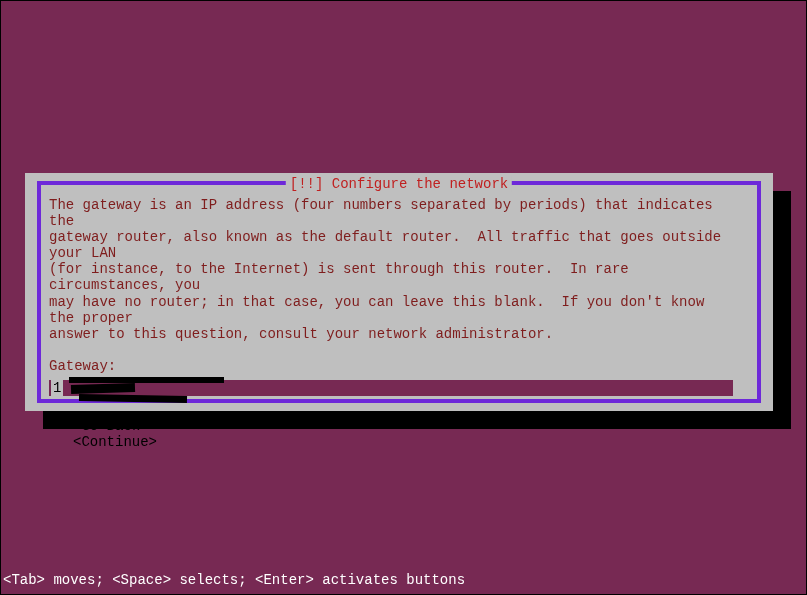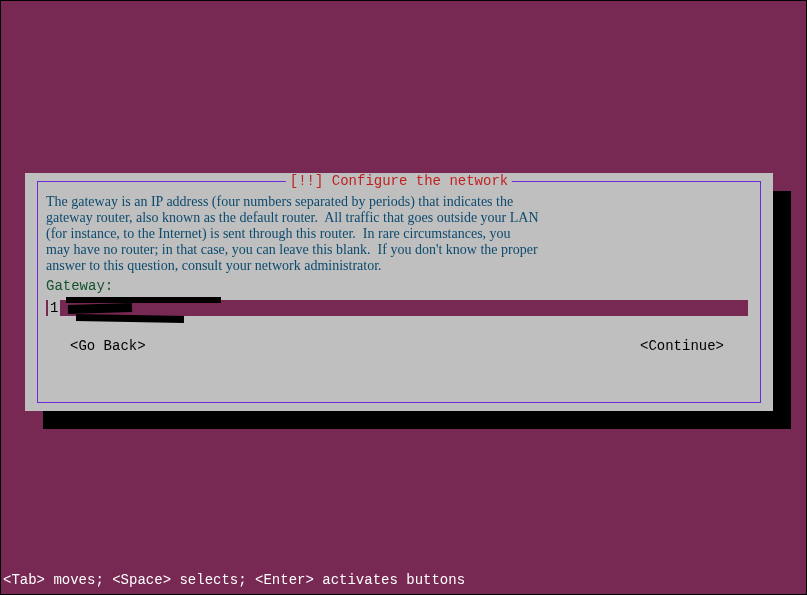--- a/index.html
+++ b/index.html
@@ -28,45 +28,44 @@
     .dialog {
       position: absolute;
       left: 24px;
       top: 172px;
       width: 748px;
       height: 238px;
       background: #bfbfbf;
       padding: 8px 12px;
     }
     .dialog-inner {
-      border: 1px solid #6d28d9;
+      border: 4px solid #6d28d9;
       height: 100%;
       position: relative;
-      padding: 12px 12px 8px 8px;
+      padding: 12px 24px 8px 8px;
     }
     .dialog-title {
       position: absolute;
       top: -9px;
       left: 50%;
       transform: translateX(-50%);
       background: #bfbfbf;
       padding: 0 4px;
       color: #c02020;
       font-weight: normal;
       white-space: nowrap;
     }
     .help-text {
-      color: #0c4a6e;
+      color: #7f1d1d;
       line-height: 1.15;
       white-space: pre-wrap;
-      font-family: Liberation Serif, serif;
     }
     .field-label {
-      color: #14532d;
-      margin-top: 4px;
+      color: #7f1d1d;
+      margin-top: 16px;
     }
     .input-line {
       background: #772953;
       color: #fff;
       width: 100%;
       height: 16px;
       margin-top: 6px;
       padding: 0 2px;
       border: none;
       font-family: 'Courier New', monospace;
@@ -104,20 +103,21 @@
       width: 108px;
       height: 7px;
       transform: rotate(1deg);
     }
     .button-row {
       display: flex;
       justify-content: space-between;
       margin-top: 22px;
       padding: 0 24px 0 24px;
       color: #000;
+      flex-direction: column;
     }
     .btn {
       cursor: pointer;
     }
     .statusbar {
       position: absolute;
       left: 2px;
       bottom: 6px;
       color: #ffffff;
     }

